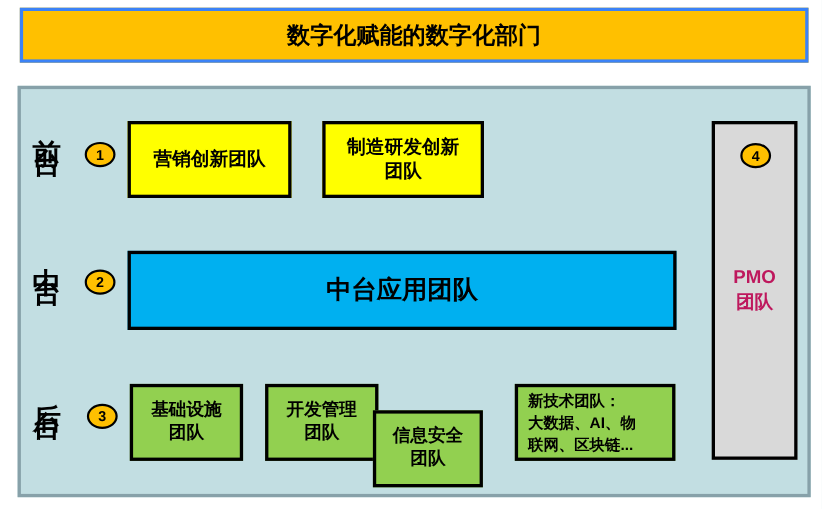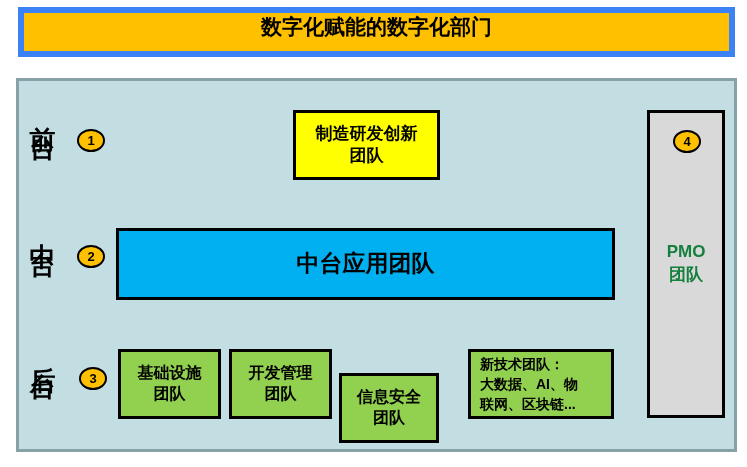--- a/index.html
+++ b/index.html
@@ -7,22 +7,22 @@
     width: 747px; height: 467px;
     background: #ffffff;
     font-family: "Liberation Sans", sans-serif;
     position: relative;
     overflow: hidden;
   }
   .banner {
     position: absolute; left: 18px; top: 7px;
     width: 717px; height: 50px;
     background: #FFC000;
-    border: 6px solid #3b82f6;
-    display: flex; align-items: flex-start; justify-content: center;
+    border: 3px solid #3b82f6;
+    display: flex; align-items: center; justify-content: center;
     font-size: 21px; font-weight: bold; color: #000;
   }
   .canvas {
     position: absolute; left: 16px; top: 78px;
     width: 721px; height: 374px;
     background: #C2DEE2;
     border: 3px solid #87A1A9;
   }
   .layer-label {
     position: absolute;
@@ -57,47 +57,48 @@
   .pmo-box {
     position: absolute; left: 628px; top: 29px;
     width: 78px; height: 308px;
     background: #D9D9D9;
     border: 3px solid #000;
   }
   .pmo-label {
     position: absolute; left: 0; top: 50%;
     width: 100%; transform: translateY(-50%);
     text-align: center; white-space: pre-line;
-    font-size: 17px; font-weight: bold; color: #15803d; line-height: 1.35;
+    font-size: 17px; font-weight: bold; color: #be185d; line-height: 1.35;
   }
   .pmo-box .badge { left: 23px; top: 17px; }
 </style>
 </head>
 <body>
 
 <div class="banner">
   <span>数字化赋能的数字化部门</span>
 </div>
 
 <div class="canvas">
 
   <div class="layer-label" style="left:11px; top:25px;">前台</div>
   <div class="badge" style="left:58px; top:48px;">1</div>
+  <div class="team yellow" style="left:97px; top:29px; width:149px; height:70px;">营销创新团队</div>
   <div class="team yellow" style="left:274px; top:29px; width:147px; height:70px;text-align:center;">制造研发创新
 团队</div>
 
   <div class="layer-label" style="left:11px; top:142px;">中台</div>
   <div class="badge" style="left:58px; top:164px;">2</div>
   <div class="team cyan" style="left:97px; top:147px; width:499px; height:72px;">中台应用团队</div>
 
   <div class="layer-label" style="left:11px; top:264px;">后台</div>
   <div class="badge" style="left:60px; top:286px;">3</div>
   <div class="team green" style="left:99px; top:268px; width:103px; height:70px;">基础设施
 团队</div>
-  <div class="team green" style="left:210px; top:268px; width:103px; height:70px;">开发管理
+  <div class="team green" style="left:222px; top:268px; width:103px; height:70px;">开发管理
 团队</div>
   <div class="team green" style="left:320px; top:268px; width:100px; height:70px;margin-top:24px;">信息安全
 团队</div>
   <div class="team green-wide" style="left:449px; top:268px; width:146px; height:70px;">新技术团队：
 大数据、AI、物
 联网、区块链...</div>
 
   <div class="pmo-box">
     <div class="badge">4</div>
     <div class="pmo-label">PMO

